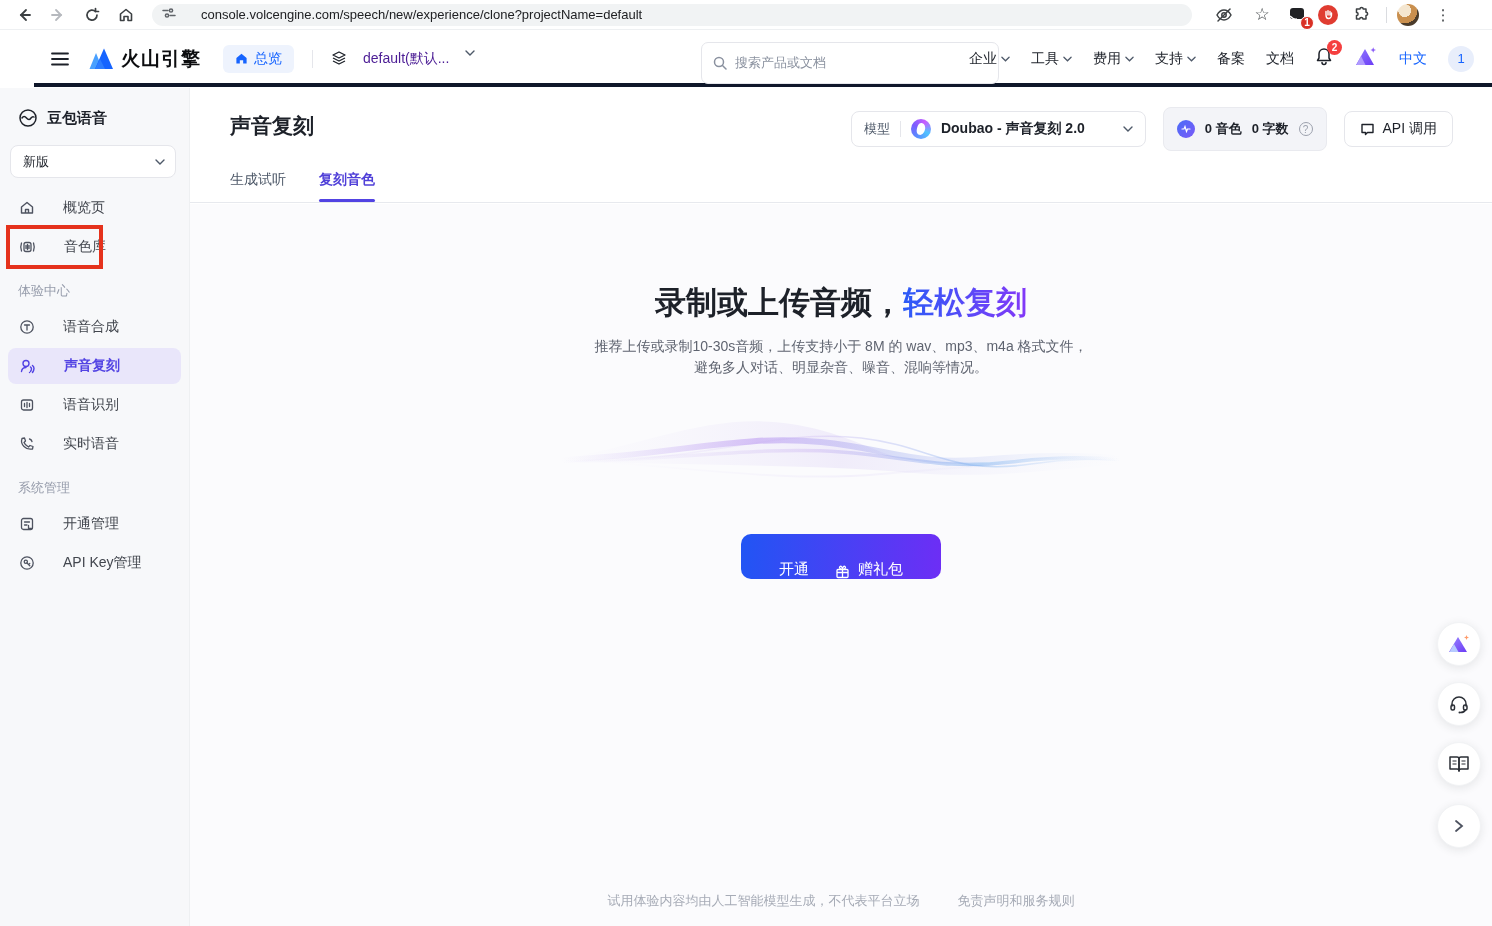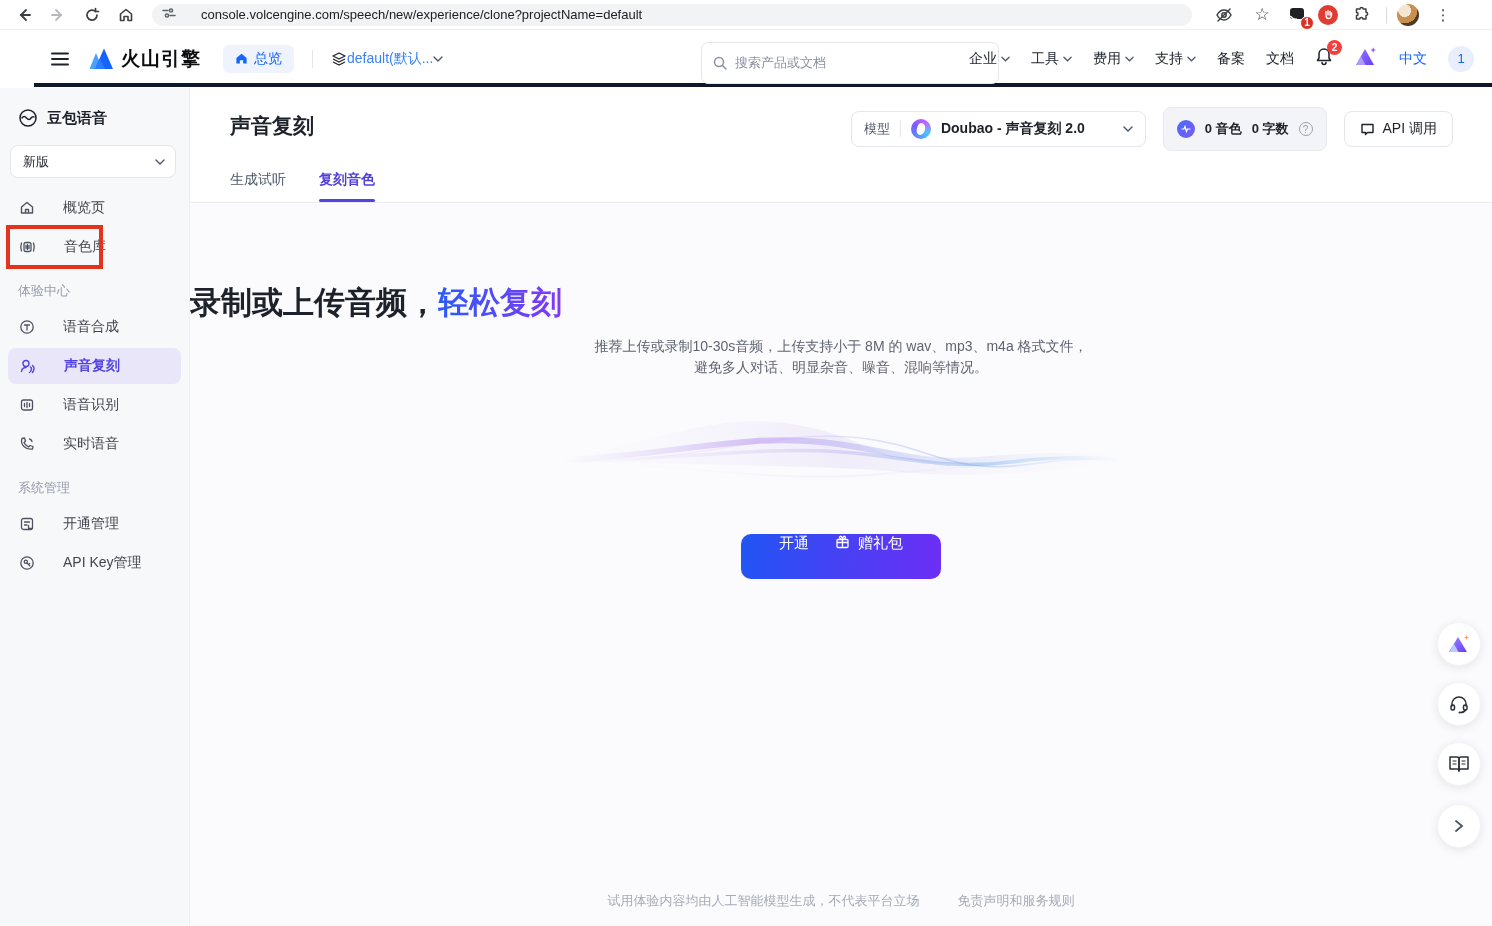--- a/index.html
+++ b/index.html
@@ -21,21 +21,21 @@
   .dots { font-size:15px; color:#3c4043; letter-spacing:0; }
 
   
   .topnav { height:57px; background:#fff; border-bottom:4px solid #0f172a; position:relative; z-index:20;margin-left:34px; }
   .topnav-left { position:absolute; left:12px; top:0; height:57px; display:flex; align-items:center; gap:14px; }
   .hamburger { width:28px; height:28px; display:flex; align-items:center; justify-content:center; cursor:pointer; }
   .logo { display:flex; align-items:center; gap:7px; }
   .logo-text { font-size:19px; font-weight:bold; color:#0c0d0f; letter-spacing:1px; }
   .overview-pill { display:flex; align-items:center; gap:6px; background:#eef3fd; color:#1664ff; border-radius:6px; padding:5px 12px; font-size:14px; margin-left:8px; }
   .nav-divider { width:1px; height:18px; background:#e5e6eb; margin:0 4px; }
-  .project-sel { display:flex; align-items:center; gap:0; font-size:14px; color:#3b82f6; }
+  .project-sel { display:flex; gap:16px; font-size:14px; color:#4c1d95; }
   .search-box { position:absolute; left:667px; top:12px; width:298px; height:42px; border:1px solid #e5e6eb; border-radius:7px; display:flex; align-items:center; gap:8px; padding:0 11px; background:#fff; }
   .search-ph { font-size:13px; color:#8a919f; }
   .topnav-right { position:absolute; right:18px; top:0; height:57px; display:flex; align-items:center; gap:21px; }
   .menu-item { display:flex; align-items:center; gap:4px; font-size:14px; color:#1d2129; cursor:pointer; }
   .bell-wrap { position:relative; }
   .bell-badge { position:absolute; top:-7px; right:-9px; background:#f53f3f; color:#fff; font-size:10px; font-weight:bold; min-width:15px; height:15px; border-radius:8px; display:flex; align-items:center; justify-content:center; }
   .lang { color:#1664ff; font-size:14px; }
   .avatar-console { width:26px; height:26px; border-radius:50%; background:#e8eefb; color:#1664ff; font-size:13px; display:flex; align-items:center; justify-content:center; }
 
   
@@ -64,25 +64,25 @@
   .stats-icon { width:18px; height:18px; border-radius:50%; background:linear-gradient(135deg,#4a6cf7,#7a5af8); display:flex; align-items:center; justify-content:center; }
   .stat-text { font-size:13px; font-weight:bold; color:#1d2129; }
   .q-circle { width:14px; height:14px; border:1px solid #9ca1ad; border-radius:50%; color:#9ca1ad; font-size:10px; display:flex; align-items:center; justify-content:center; }
   .api-btn { height:36px; background:#fff; border:1px solid #e5e6eb; border-radius:8px; display:flex; align-items:center; gap:8px; padding:0 15px; font-size:14px; color:#1d2129; cursor:pointer; }
   .tabs { position:absolute; left:40px; bottom:0; display:flex; gap:33px; }
   .tab { font-size:14px; color:#4e5969; padding-bottom:13px; position:relative; cursor:pointer; }
   .tab.active { color:#4f3fd8; font-weight:bold; }
   .tab.active::after { content:""; position:absolute; left:0; right:0; bottom:0; height:3px; border-radius:2px; background:#5243e3; }
 
   .content { position:absolute; left:0; right:0; top:116px; bottom:0; background:#fbfbfd; }
-  .hero-title { position:absolute; left:0; right:0; top:78px; text-align:left; font-size:31px; font-weight:bold; color:#1d2129; }
+  .hero-title { position:absolute; left:0; right:0; top:78px; text-align:center; font-size:31px; font-weight:bold; color:#1d2129; }
   .hero-accent { background:linear-gradient(90deg,#2b5bf7,#8338f8); -webkit-background-clip:text; background-clip:text; color:transparent; }
   .hero-desc { position:absolute; left:0; right:0; top:132px; text-align:center; font-size:14px; color:#5f6470; line-height:21px; }
   .wave-wrap { position:absolute; left:0; right:0; top:200px; display:flex; justify-content:center; }
-  .cta { position:absolute; left:50%; transform:translateX(-50%); top:330px; width:200px; height:45px; border:none; border-radius:10px; background:linear-gradient(93deg,#2155f4,#6d2ef5); color:#fff; font-size:15px; font-family:"Liberation Sans",sans-serif; display:flex; align-items:flex-start; justify-content:center; gap:8px; cursor:pointer; }
+  .cta { position:absolute; left:50%; transform:translateX(-50%); top:330px; width:200px; height:45px; border:none; border-radius:10px; background:linear-gradient(93deg,#2155f4,#6d2ef5); color:#fff; font-size:15px; font-family:"Liberation Sans",sans-serif; display:flex; align-items:flex-end; justify-content:center; gap:8px; cursor:pointer; }
   .cta .gap { width:10px; }
   .page-footer { position:absolute; left:0; right:0; bottom:16px; display:flex; justify-content:center; gap:38px; font-size:13px; color:#a6abb6; }
   .footer-link { cursor:pointer;text-align:right; }
 
   
   .float-btns { position:absolute; right:11px; top:622px; display:flex; flex-direction:column; gap:16px; z-index:25; }
   .fab { width:44px; height:44px; border-radius:50%; background:#fff; box-shadow:0 2px 10px rgba(31,35,41,.1); border:1px solid #f2f3f5; display:flex; align-items:center; justify-content:center; cursor:pointer; }
   .fab:last-child { margin-top:2px; }
 </style>
 </head>

